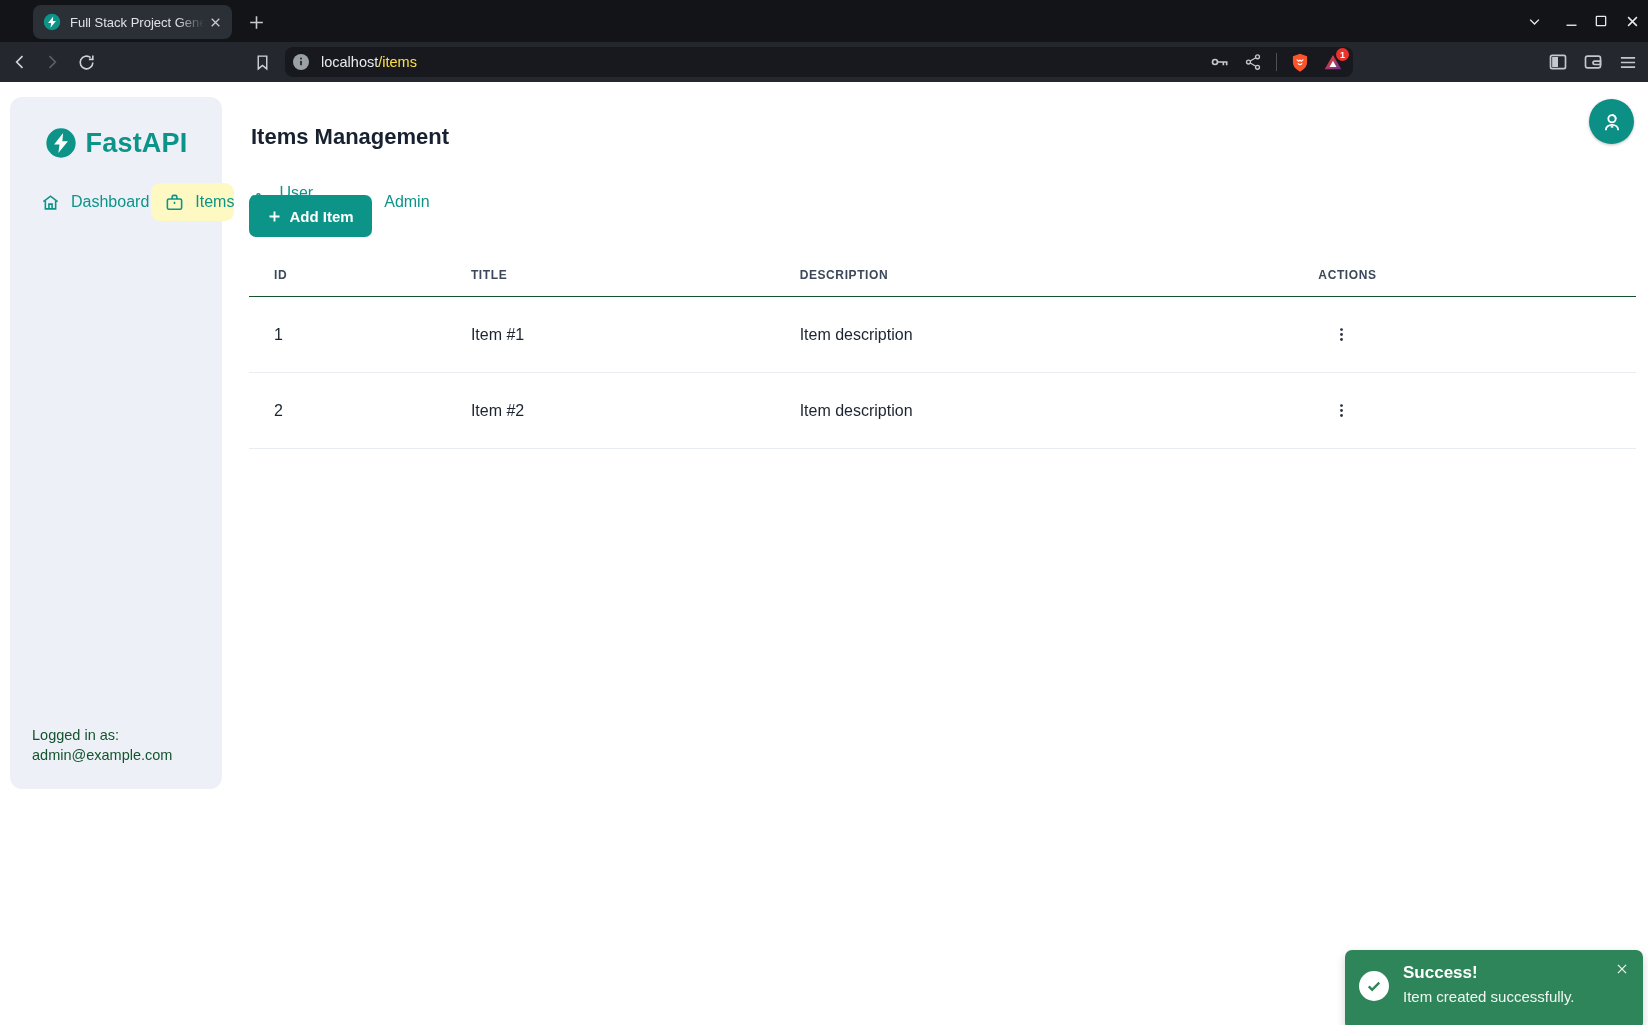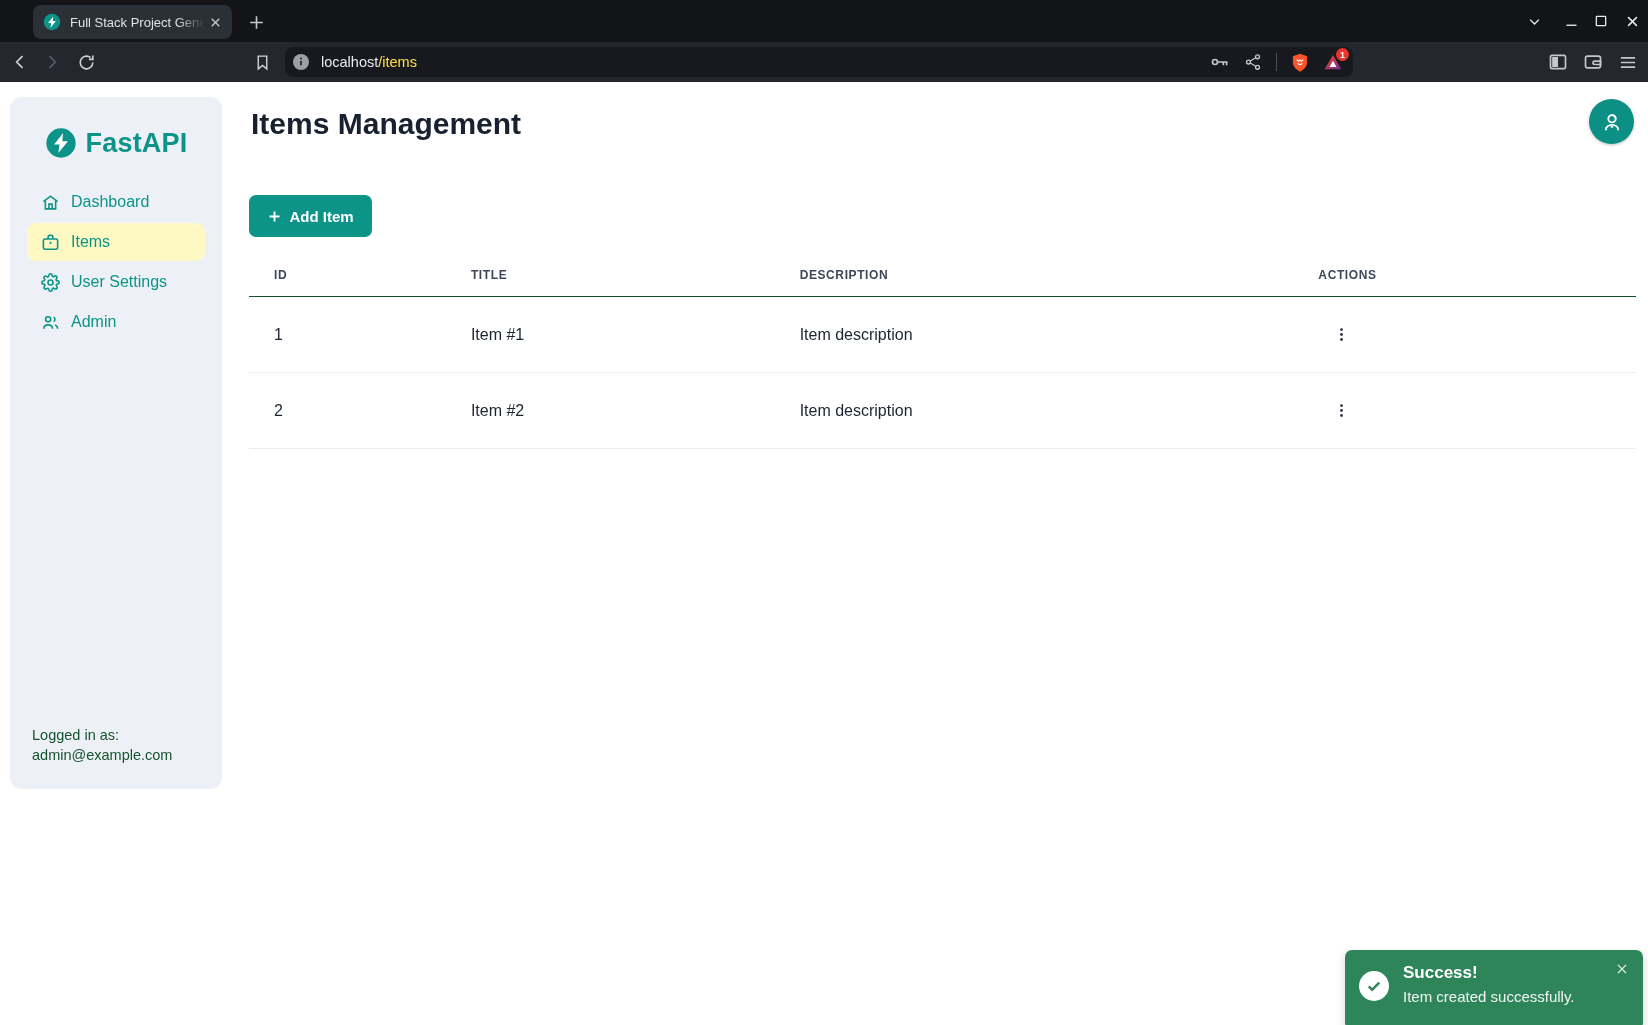--- a/index.html
+++ b/index.html
@@ -45,29 +45,29 @@
 
   
   .page { position:absolute; left:0; top:82px; width:1648px; height:943px; background:#ffffff; }
 
   .sidebar { position:absolute; left:10px; top:15px; width:212px; height:692px; background:#edf1f7;
              border-radius:12px; }
   .brand { position:absolute; left:0; top:30px; width:212px; display:flex; align-items:center;
            justify-content:center; gap:9px; }
   .brand-logo { width:32px; height:32px; }
   .brand-name { font-size:27px; font-weight:bold; color:#0d9488; letter-spacing:0.2px; }
-  .nav-list { position:absolute; left:17px; right:17px; top:86px; display:flex; flex-direction:column; gap:2px; }
+  .nav-list { position:absolute; left:17px; right:17px; top:86px; display:flex; flex-direction:row; gap:2px; }
   .side-item { height:38px; border-radius:9px; display:flex; align-items:center; gap:11px;
                padding-left:13px; color:#0d9488; font-size:16px; cursor:pointer; }
   .side-item.active { background:#fef9c3; }
   .side-icon { width:20px; height:20px; display:flex; align-items:center; justify-content:center; }
   .side-footer { position:absolute; left:22px; bottom:24px; font-size:14.5px; color:#14532d; line-height:20px; }
 
   .main { position:absolute; left:249px; top:0; width:1387px; height:100%; }
-  .page-title { position:absolute; left:2px; top:25px; font-size:30px; font-weight:bold; color:#17212f; }
+  .page-title { position:absolute; left:2px; top:42px; font-size:22px; font-weight:bold; color:#17212f; }
   .add-btn { position:absolute; left:0; top:113px; width:123px; height:42px; background:#0d9488;
              border:none; border-radius:7px; color:#fff; font-size:15px; font-weight:bold;
              display:flex; align-items:center; justify-content:center; gap:7px; cursor:pointer;
              font-family:"Liberation Sans", sans-serif; }
 
   .items-table { position:absolute; left:0; top:186px; width:1387px; border-collapse:collapse; }
   .items-table col.c-id   { width:16%; }
   .items-table col.c-ti   { width:23.7%; }
   .items-table col.c-de   { width:37.4%; }
   .items-table col.c-ac   { width:22.9%; }

